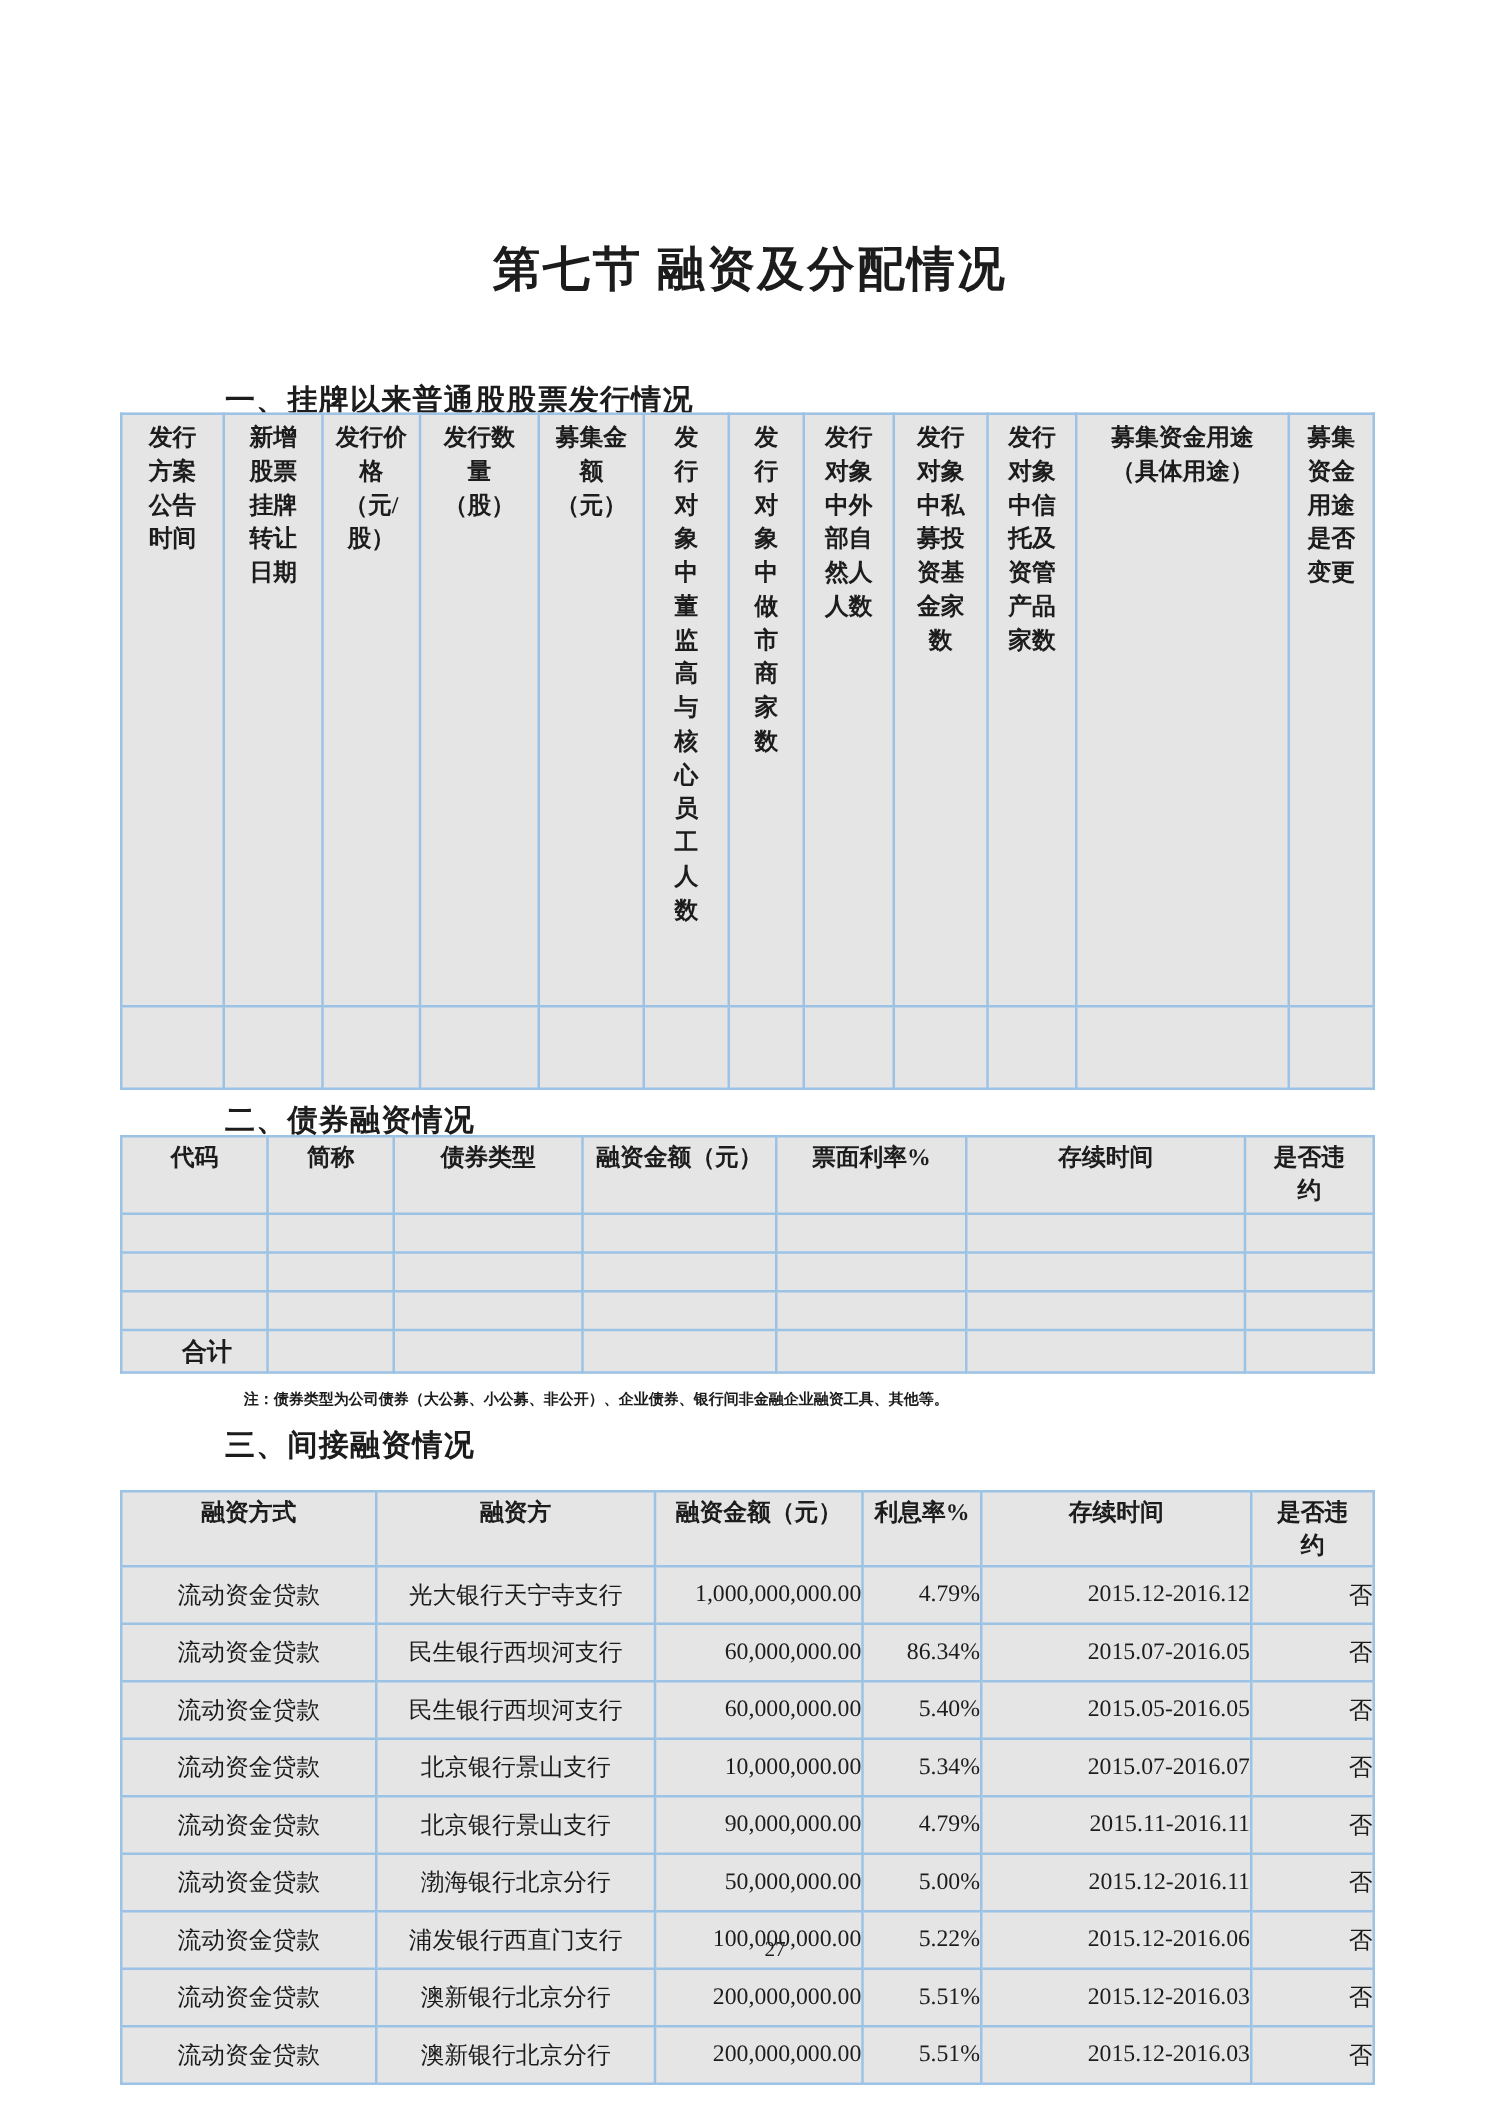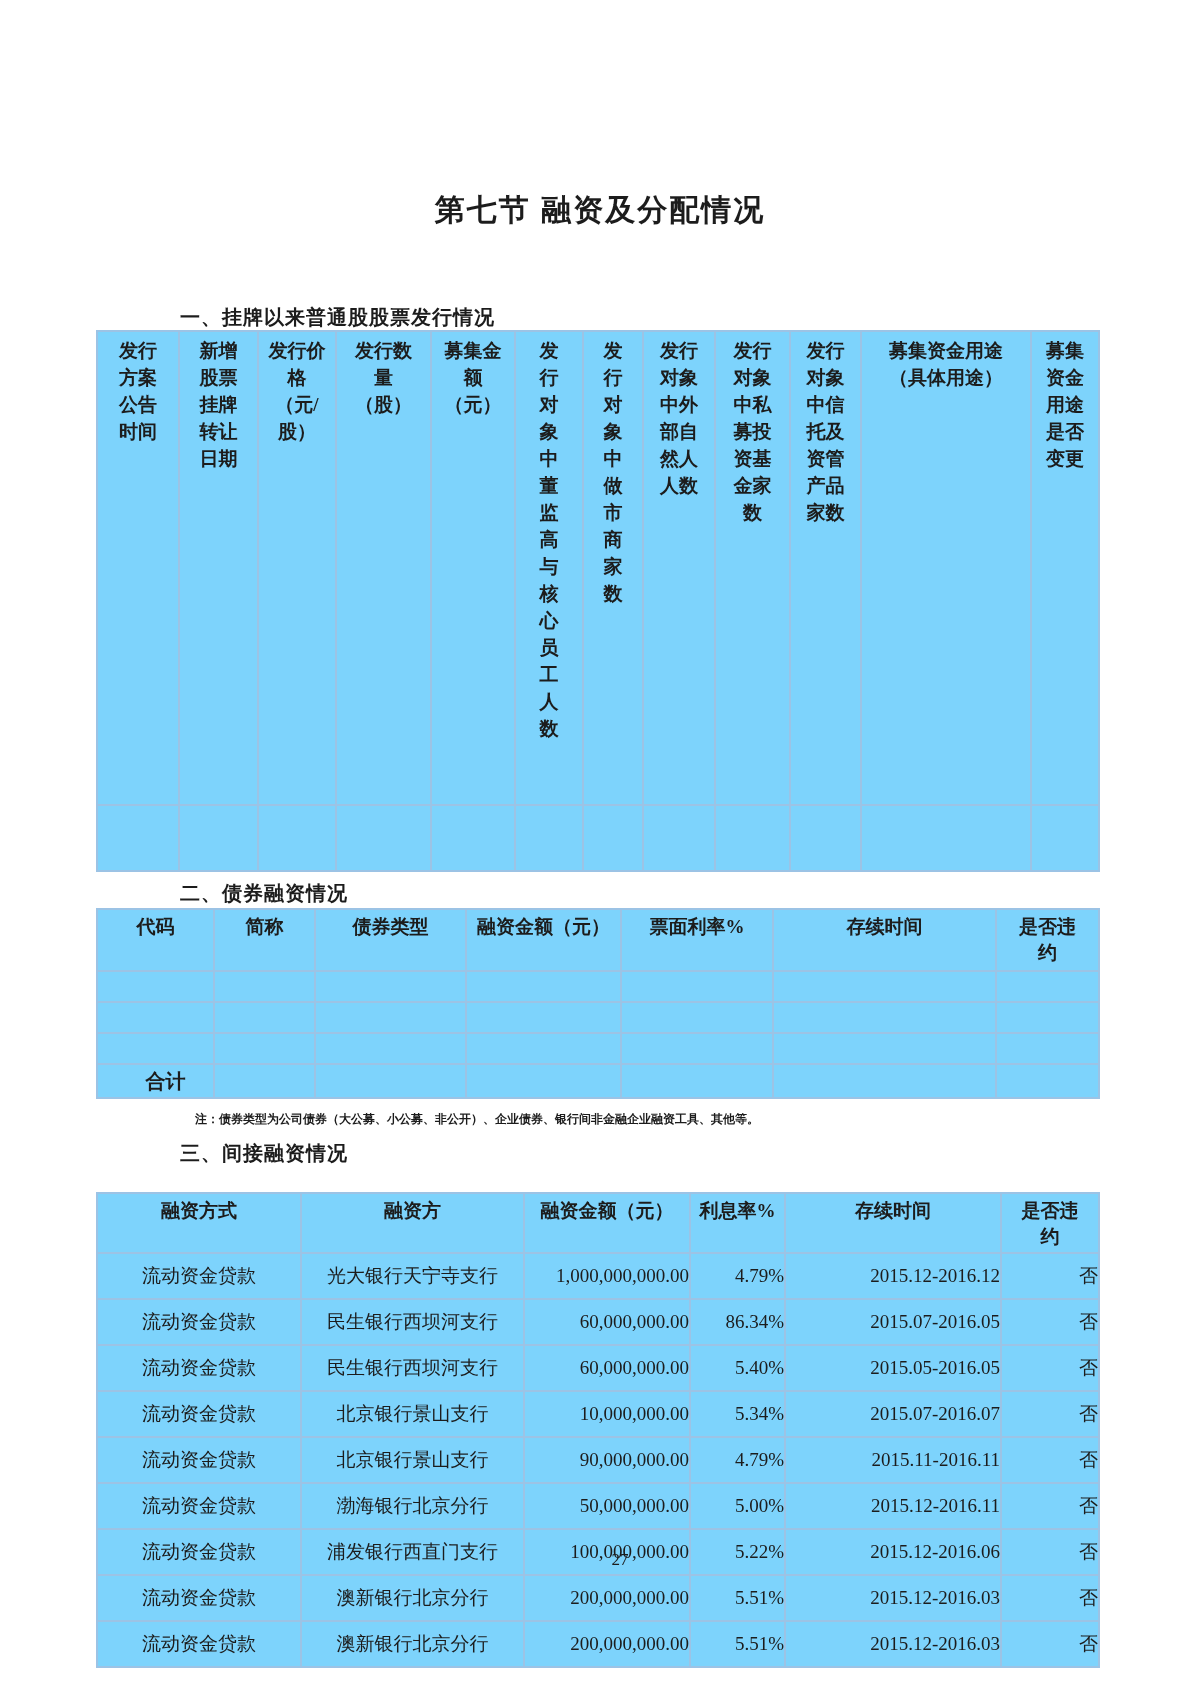--- a/index.html
+++ b/index.html
@@ -8,36 +8,36 @@
     width:1200px; height:1697px;
     font-family:"Liberation Serif", serif;
     color:#1c1c1c;
     overflow:hidden;
   }
   .abs { position:absolute; }
 
   .page-title {
     top:190px; left:0; width:1200px;
     text-align:center;
-    font-family:Liberation Sans, sans-serif;
-    font-size:30px; font-weight:bold; letter-spacing:2px;
+    font-family:Liberation Serif, serif;
+    font-size:38px; font-weight:bold; letter-spacing:2px;
   }
   .sec-heading {
     left:180px;
     font-family:"Liberation Sans", sans-serif;
-    font-size:20px; font-weight:bold; letter-spacing:1px;
+    font-size:24px; font-weight:bold; letter-spacing:1px;
   }
   .h1 { top:304px; }
   .h2 { top:880px; }
   .h3 { top:1140px; }
 
   table.t {
     border-collapse:collapse; table-layout:fixed;
     position:absolute; left:96px; width:1002px;
-    background:#7dd3fc;
+    background:#e5e5e5;
   }
   .t th, .t td {
     border:2px solid #9cc3e5;
     padding:0; font-size:19px; overflow:hidden;
   }
   .t th {
     font-weight:bold; text-align:center; vertical-align:top;
     padding-top:5px;
   }
   .lines { white-space:pre-line; }

